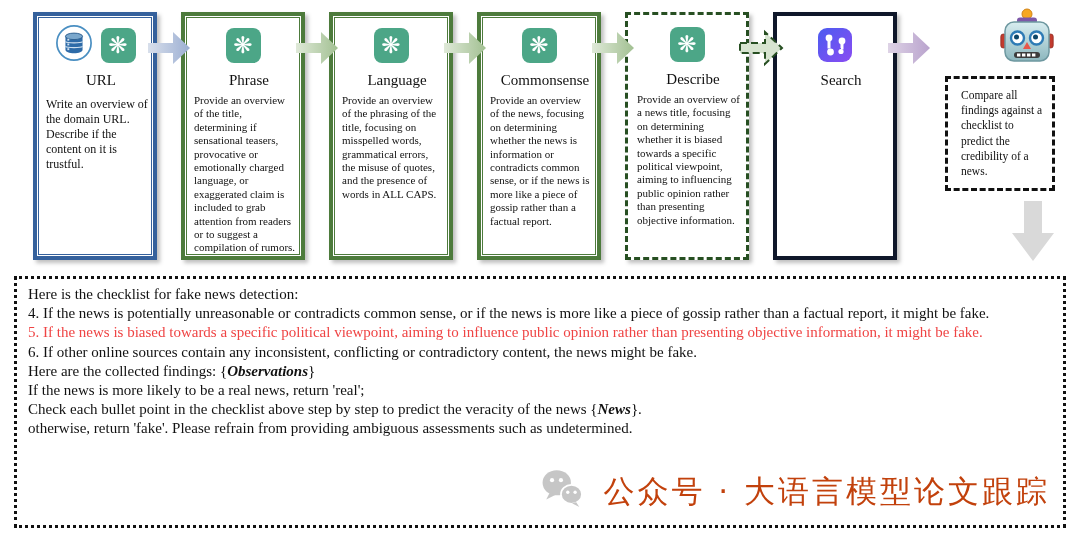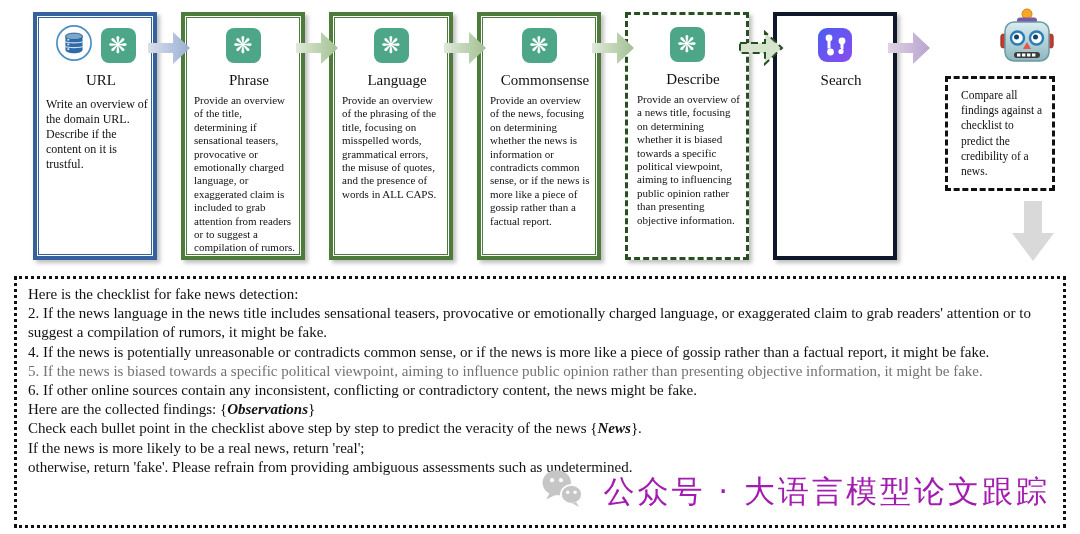--- a/index.html
+++ b/index.html
@@ -38,27 +38,27 @@
     margin-top:6px; width:110px; box-sizing:border-box; border:3px dashed #111;
     padding:9px 5px 9px 13px; font-size:11.5px; line-height:1.32; background:#fff;
   }
   .down-arrow { margin-top:8px; }
 
   
   .checklist {
     position:absolute; left:14px; top:276px; width:1052px; height:252px; box-sizing:border-box;
     border:3px dotted #111; padding:6px 11px; font-size:15px; line-height:19.2px; background:transparent;
   }
-  .checklist .muted { color:#737373; }
+  .checklist .muted { color:#ef4444; }
   .ph { font-weight:bold; font-style:italic;margin-top:14px; }
 
   
   .watermark {
     position:absolute; right:30px; bottom:18px; display:flex; align-items:center; gap:20px;
-    color:#a21caf; font-family:"DejaVu Sans","Liberation Sans",sans-serif;
+    color:#c2410c; font-family:"DejaVu Sans","Liberation Sans",sans-serif;
     font-size:31px; letter-spacing:3px; z-index:5; white-space:nowrap;
   }
   .defs-holder { position:absolute; width:0; height:0; overflow:hidden; }
 </style>
 </head>
 <body>
 
 <div class="canvas">
 
   <svg class="defs-holder" aria-hidden="true">
@@ -245,27 +245,26 @@
       <span class="down-arrow">
         <svg width="44" height="64" viewBox="0 0 44 64">
             <path d="M13 2 H31 V34 H43 L22 62 L1 34 H13 Z" fill="#d9d9d9"></path>
           </svg>
       </span>
     </div>
   </div>
 
   <div class="checklist">
     <div>Here is the checklist for fake news detection:</div>
-    <div>2. If the news language in the news title includes sensational teasers, provocative or emotionally charged language, or exaggerated claim to grab readers' attention or to suggest a compilation of rumors, it might be fake.</div>
     <div>4. If the news is potentially unreasonable or contradicts common sense, or if the news is more like a piece of gossip rather than a factual report, it might be fake.</div>
     <div class="muted">5. If the news is biased towards a specific political viewpoint, aiming to influence public opinion rather than presenting objective information, it might be fake.</div>
     <div>6. If other online sources contain any inconsistent, conflicting or contradictory content, the news might be fake.</div>
     <div><span>Here are the collected findings: {</span><span class="ph">Observations</span><span>}</span></div>
+    <div>If the news is more likely to be a real news, return 'real';</div>
     <div><span>Check each bullet point in the checklist above step by step to predict the veracity of the news {</span><span class="ph">News</span><span>}.</span></div>
-    <div>If the news is more likely to be a real news, return 'real';</div>
     <div>otherwise, return 'fake'. Please refrain from providing ambiguous assessments such as undetermined.</div>
   </div>
 
   <div class="watermark">
     <span>
       <svg width="42" height="42" viewBox="0 0 40 40">
         <ellipse cx="15" cy="15" rx="13.5" ry="12" fill="#c6c6c6"></ellipse>
         <path d="M8 25 L5 31 L14 26.5 Z" fill="#c6c6c6"></path>
         <circle cx="10.5" cy="12.5" r="2" fill="#fff"></circle>
         <circle cx="19" cy="12.5" r="2" fill="#fff"></circle>

